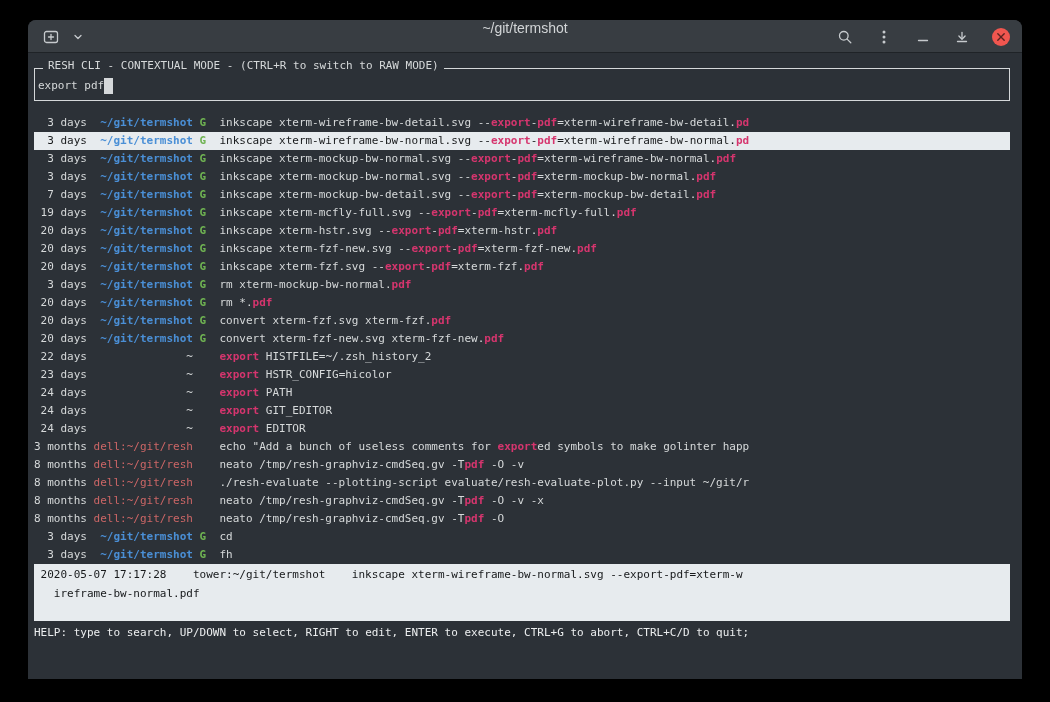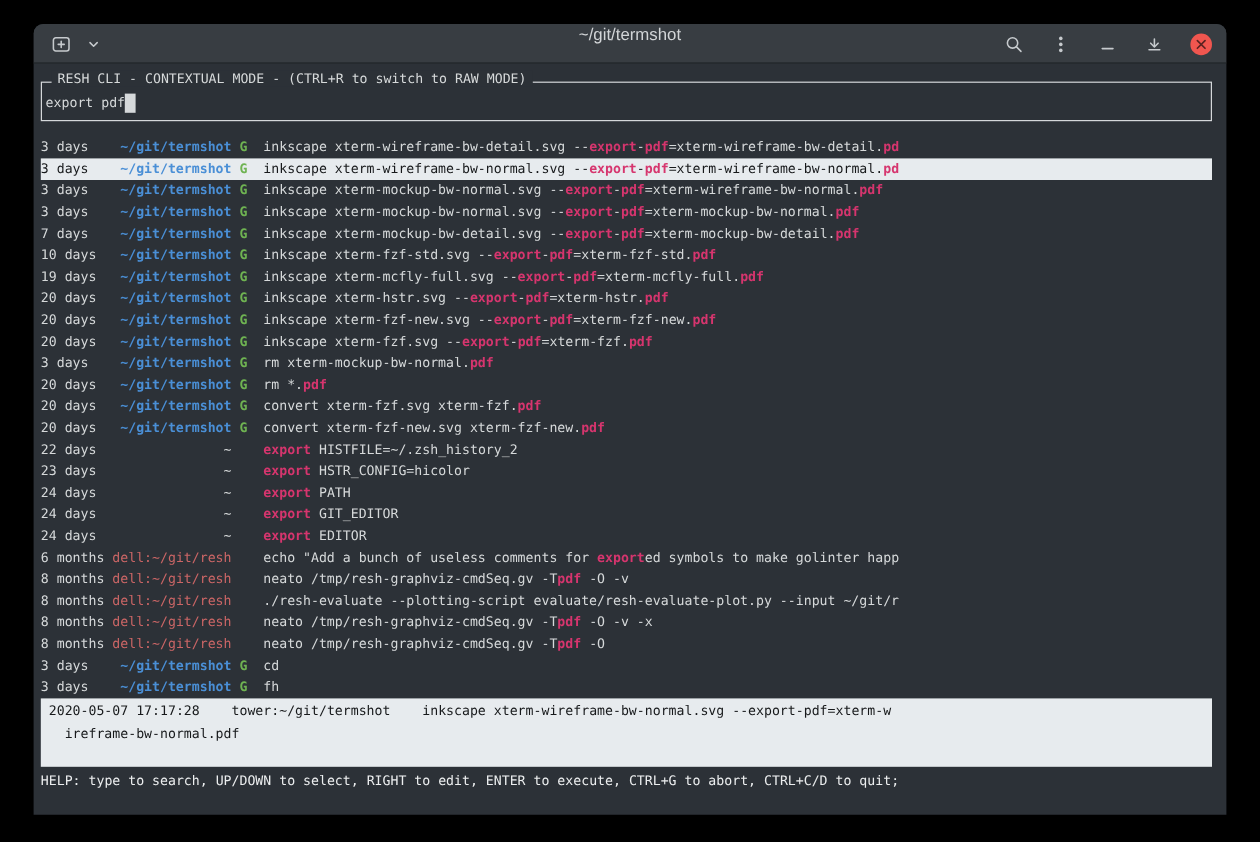--- a/index.html
+++ b/index.html
@@ -73,21 +73,21 @@
     display: inline-block; width: 9px; height: 16px;
     background: #d5d8da; vertical-align: middle;
   }
   .header-row { white-space: pre; line-height: 18px; height: 18px; padding-left: 4ch; }
   .header-row span { text-decoration: underline; text-underline-offset: 3px; }
 
   .row {
     white-space: pre; line-height: 18px; height: 18px;
     overflow: hidden;
   }
-  .col-time { display: inline-block; width: 8ch; text-align: left; }
+  .col-time { display: inline-block; width: 8ch; text-align: right; }
   .col-host { display: inline-block; width: 15ch; text-align: right; }
   .hc-blue { color: var(--blue, #4a8fd6); font-weight: bold; }
   .hc-red  { color: var(--red, #cc6666); }
   .col-flag { display: inline-block; width: 1ch; color: var(--green, #6fb352); font-weight: bold; }
   .hl { color: var(--pink, #d6356e); font-weight: bold; }
   .row.selected {
     background: var(--selection-bg, #e7ebee);
     color: var(--selection-fg, #17191b);
   }
   .detail {
@@ -159,35 +159,34 @@
       <div class="sb-line"><span>export pdf</span><span class="cursor"></span></div>
     </div>
 
 
     <div class="rows">
         <div class="row"><span class="col-time">3 days</span> <span class="col-host hc-blue">~/git/termshot</span> <span class="col-flag">G</span>  <span class="cmd">inkscape xterm-wireframe-bw-detail.svg --<span class="hl">export</span>-<span class="hl">pdf</span>=xterm-wireframe-bw-detail.<span class="hl">pd</span></span></div>
         <div class="row selected"><span class="col-time">3 days</span> <span class="col-host hc-blue">~/git/termshot</span> <span class="col-flag">G</span>  <span class="cmd">inkscape xterm-wireframe-bw-normal.svg --<span class="hl">export</span>-<span class="hl">pdf</span>=xterm-wireframe-bw-normal.<span class="hl">pd</span></span></div>
         <div class="row"><span class="col-time">3 days</span> <span class="col-host hc-blue">~/git/termshot</span> <span class="col-flag">G</span>  <span class="cmd">inkscape xterm-mockup-bw-normal.svg --<span class="hl">export</span>-<span class="hl">pdf</span>=xterm-wireframe-bw-normal.<span class="hl">pdf</span></span></div>
         <div class="row"><span class="col-time">3 days</span> <span class="col-host hc-blue">~/git/termshot</span> <span class="col-flag">G</span>  <span class="cmd">inkscape xterm-mockup-bw-normal.svg --<span class="hl">export</span>-<span class="hl">pdf</span>=xterm-mockup-bw-normal.<span class="hl">pdf</span></span></div>
         <div class="row"><span class="col-time">7 days</span> <span class="col-host hc-blue">~/git/termshot</span> <span class="col-flag">G</span>  <span class="cmd">inkscape xterm-mockup-bw-detail.svg --<span class="hl">export</span>-<span class="hl">pdf</span>=xterm-mockup-bw-detail.<span class="hl">pdf</span></span></div>
-        <div class="row"><span class="col-time">10 days</span> <span class="col-host hc-blue">~/git/termshot</span> <span class="col-flag">G</span>  <span class="cmd">inkscape xterm-fzf-std.svg --<span class="hl">export</span>-<span class="hl">pdf</span>=xterm-fzf-std.<span class="hl">pdf</span></span></div>
         <div class="row"><span class="col-time">19 days</span> <span class="col-host hc-blue">~/git/termshot</span> <span class="col-flag">G</span>  <span class="cmd">inkscape xterm-mcfly-full.svg --<span class="hl">export</span>-<span class="hl">pdf</span>=xterm-mcfly-full.<span class="hl">pdf</span></span></div>
         <div class="row"><span class="col-time">20 days</span> <span class="col-host hc-blue">~/git/termshot</span> <span class="col-flag">G</span>  <span class="cmd">inkscape xterm-hstr.svg --<span class="hl">export</span>-<span class="hl">pdf</span>=xterm-hstr.<span class="hl">pdf</span></span></div>
         <div class="row"><span class="col-time">20 days</span> <span class="col-host hc-blue">~/git/termshot</span> <span class="col-flag">G</span>  <span class="cmd">inkscape xterm-fzf-new.svg --<span class="hl">export</span>-<span class="hl">pdf</span>=xterm-fzf-new.<span class="hl">pdf</span></span></div>
         <div class="row"><span class="col-time">20 days</span> <span class="col-host hc-blue">~/git/termshot</span> <span class="col-flag">G</span>  <span class="cmd">inkscape xterm-fzf.svg --<span class="hl">export</span>-<span class="hl">pdf</span>=xterm-fzf.<span class="hl">pdf</span></span></div>
         <div class="row"><span class="col-time">3 days</span> <span class="col-host hc-blue">~/git/termshot</span> <span class="col-flag">G</span>  <span class="cmd">rm xterm-mockup-bw-normal.<span class="hl">pdf</span></span></div>
         <div class="row"><span class="col-time">20 days</span> <span class="col-host hc-blue">~/git/termshot</span> <span class="col-flag">G</span>  <span class="cmd">rm *.<span class="hl">pdf</span></span></div>
         <div class="row"><span class="col-time">20 days</span> <span class="col-host hc-blue">~/git/termshot</span> <span class="col-flag">G</span>  <span class="cmd">convert xterm-fzf.svg xterm-fzf.<span class="hl">pdf</span></span></div>
         <div class="row"><span class="col-time">20 days</span> <span class="col-host hc-blue">~/git/termshot</span> <span class="col-flag">G</span>  <span class="cmd">convert xterm-fzf-new.svg xterm-fzf-new.<span class="hl">pdf</span></span></div>
         <div class="row"><span class="col-time">22 days</span> <span class="col-host hc-plain">~</span> <span class="col-flag"></span>  <span class="cmd"><span class="hl">export</span> HISTFILE=~/.zsh_history_2</span></div>
         <div class="row"><span class="col-time">23 days</span> <span class="col-host hc-plain">~</span> <span class="col-flag"></span>  <span class="cmd"><span class="hl">export</span> HSTR_CONFIG=hicolor</span></div>
         <div class="row"><span class="col-time">24 days</span> <span class="col-host hc-plain">~</span> <span class="col-flag"></span>  <span class="cmd"><span class="hl">export</span> PATH</span></div>
         <div class="row"><span class="col-time">24 days</span> <span class="col-host hc-plain">~</span> <span class="col-flag"></span>  <span class="cmd"><span class="hl">export</span> GIT_EDITOR</span></div>
         <div class="row"><span class="col-time">24 days</span> <span class="col-host hc-plain">~</span> <span class="col-flag"></span>  <span class="cmd"><span class="hl">export</span> EDITOR</span></div>
-        <div class="row"><span class="col-time">6 months</span> <span class="col-host hc-red">dell:~/git/resh</span> <span class="col-flag"></span>  <span class="cmd">echo "Add a bunch of useless comments for <span class="hl">export</span>ed symbols to make golinter happ</span></div>
+        <div class="row"><span class="col-time">3 months</span> <span class="col-host hc-red">dell:~/git/resh</span> <span class="col-flag"></span>  <span class="cmd">echo "Add a bunch of useless comments for <span class="hl">export</span>ed symbols to make golinter happ</span></div>
         <div class="row"><span class="col-time">8 months</span> <span class="col-host hc-red">dell:~/git/resh</span> <span class="col-flag"></span>  <span class="cmd">neato /tmp/resh-graphviz-cmdSeq.gv -T<span class="hl">pdf</span> -O -v</span></div>
         <div class="row"><span class="col-time">8 months</span> <span class="col-host hc-red">dell:~/git/resh</span> <span class="col-flag"></span>  <span class="cmd">./resh-evaluate --plotting-script evaluate/resh-evaluate-plot.py --input ~/git/r</span></div>
         <div class="row"><span class="col-time">8 months</span> <span class="col-host hc-red">dell:~/git/resh</span> <span class="col-flag"></span>  <span class="cmd">neato /tmp/resh-graphviz-cmdSeq.gv -T<span class="hl">pdf</span> -O -v -x</span></div>
         <div class="row"><span class="col-time">8 months</span> <span class="col-host hc-red">dell:~/git/resh</span> <span class="col-flag"></span>  <span class="cmd">neato /tmp/resh-graphviz-cmdSeq.gv -T<span class="hl">pdf</span> -O</span></div>
         <div class="row"><span class="col-time">3 days</span> <span class="col-host hc-blue">~/git/termshot</span> <span class="col-flag">G</span>  <span class="cmd">cd</span></div>
         <div class="row"><span class="col-time">3 days</span> <span class="col-host hc-blue">~/git/termshot</span> <span class="col-flag">G</span>  <span class="cmd">fh</span></div>
       </div>
 
     <div class="detail">
       <div>2020-05-07 17:17:28    tower:~/git/termshot    inkscape xterm-wireframe-bw-normal.svg --export-pdf=xterm-w</div>

